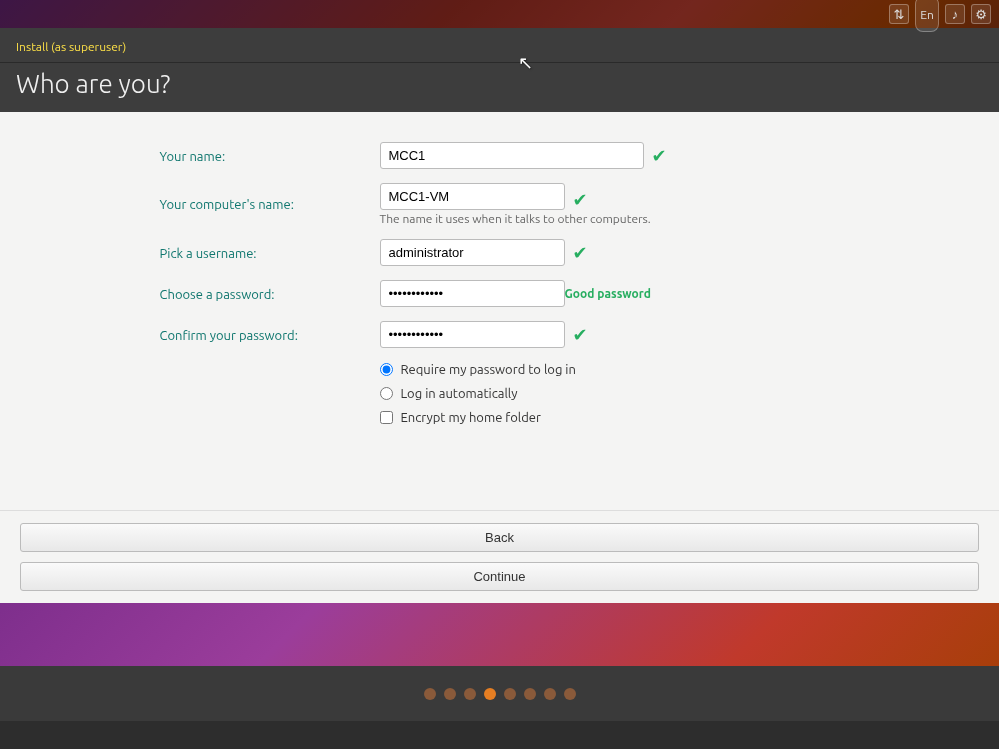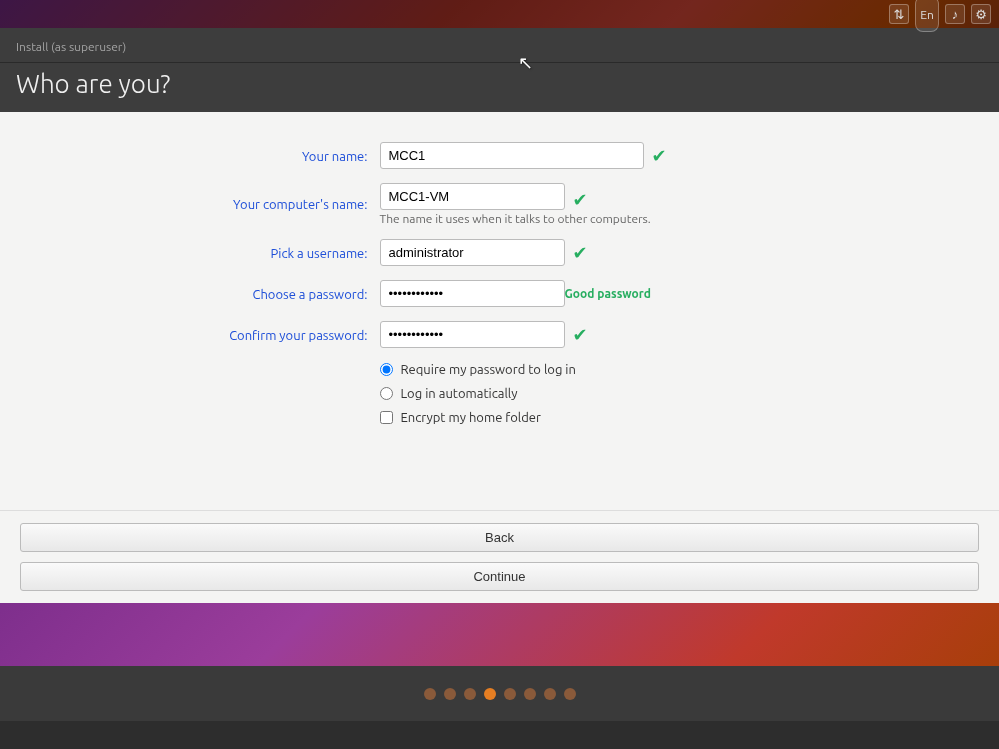--- a/index.html
+++ b/index.html
@@ -78,21 +78,21 @@
       flex-direction: column;
     }
 
     
     .installer-header {
       background: #3d3d3d;
       padding: 8px 16px;
       border-bottom: 1px solid #2a2a2a;
     }
     .installer-subtitle {
-      color: #a3a3a3;
+      color: #fde047;
       font-size: 12px;
     }
 
     
     .installer-title-bar {
       background: #3d3d3d;
       padding: 6px 16px 14px 16px;
     }
     .installer-title {
       color: #f0f0f0;
@@ -113,24 +113,23 @@
     
     .form-container {
       width: 680px;
     }
     .form-row {
       display: flex;
       align-items: center;
       margin-bottom: 14px;
     }
     .form-label {
-      text-align: right;
       width: 220px;
       padding-right: 12px;
-      color: #1d4ed8;
+      color: #0f766e;
       font-size: 13px;
       flex-shrink: 0;
     }
     .form-input {
       border: 1px solid #bbb;
       border-radius: 3px;
       padding: 5px 8px;
       font-size: 13px;
       outline: none;
       background: white;

